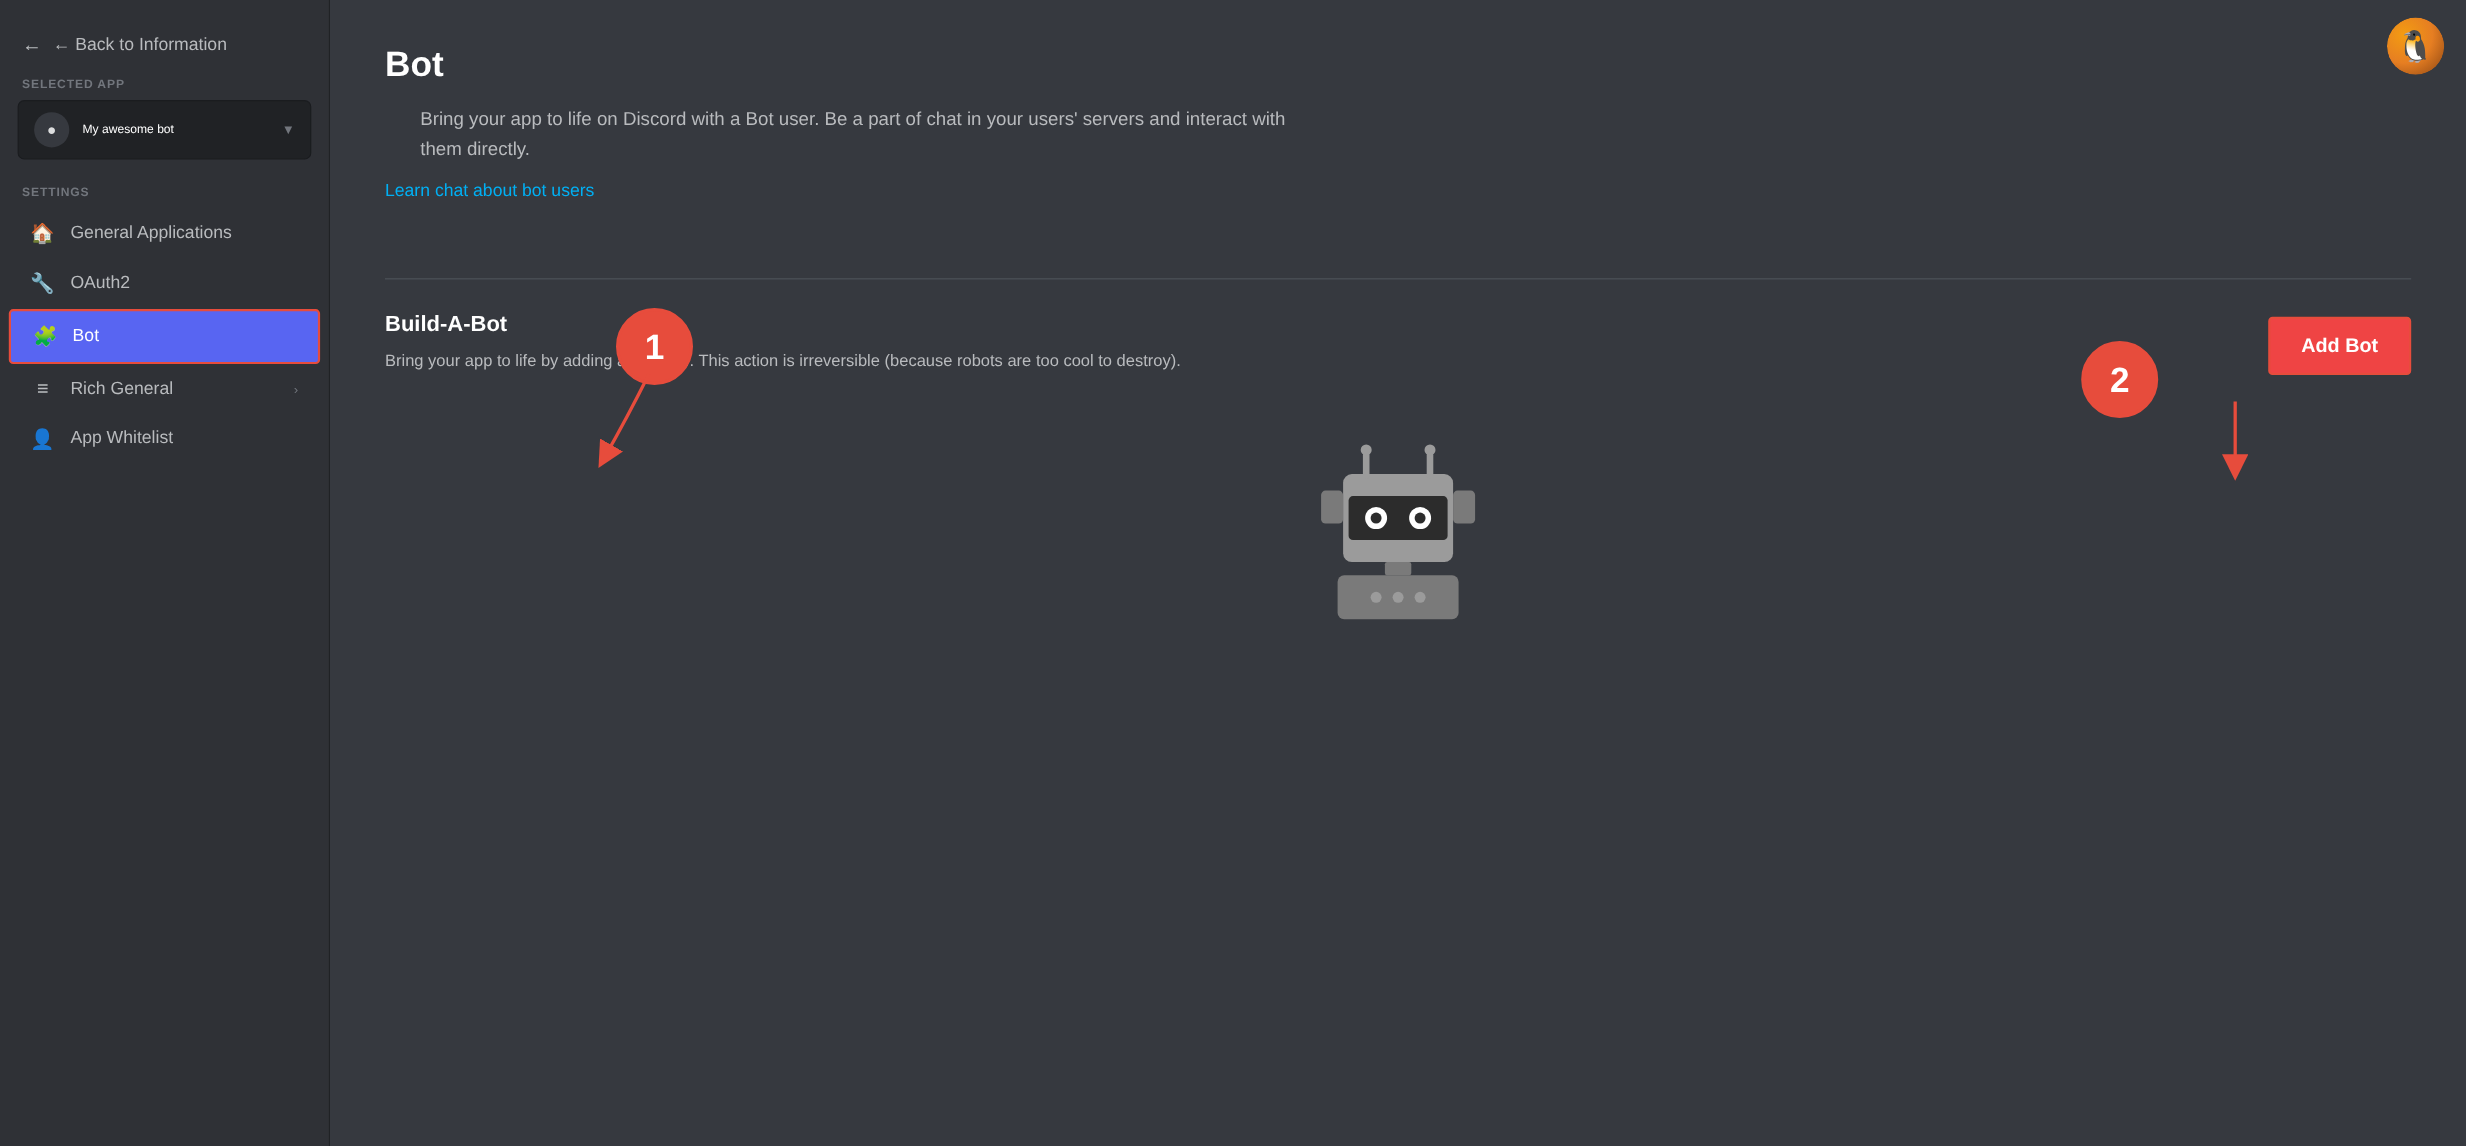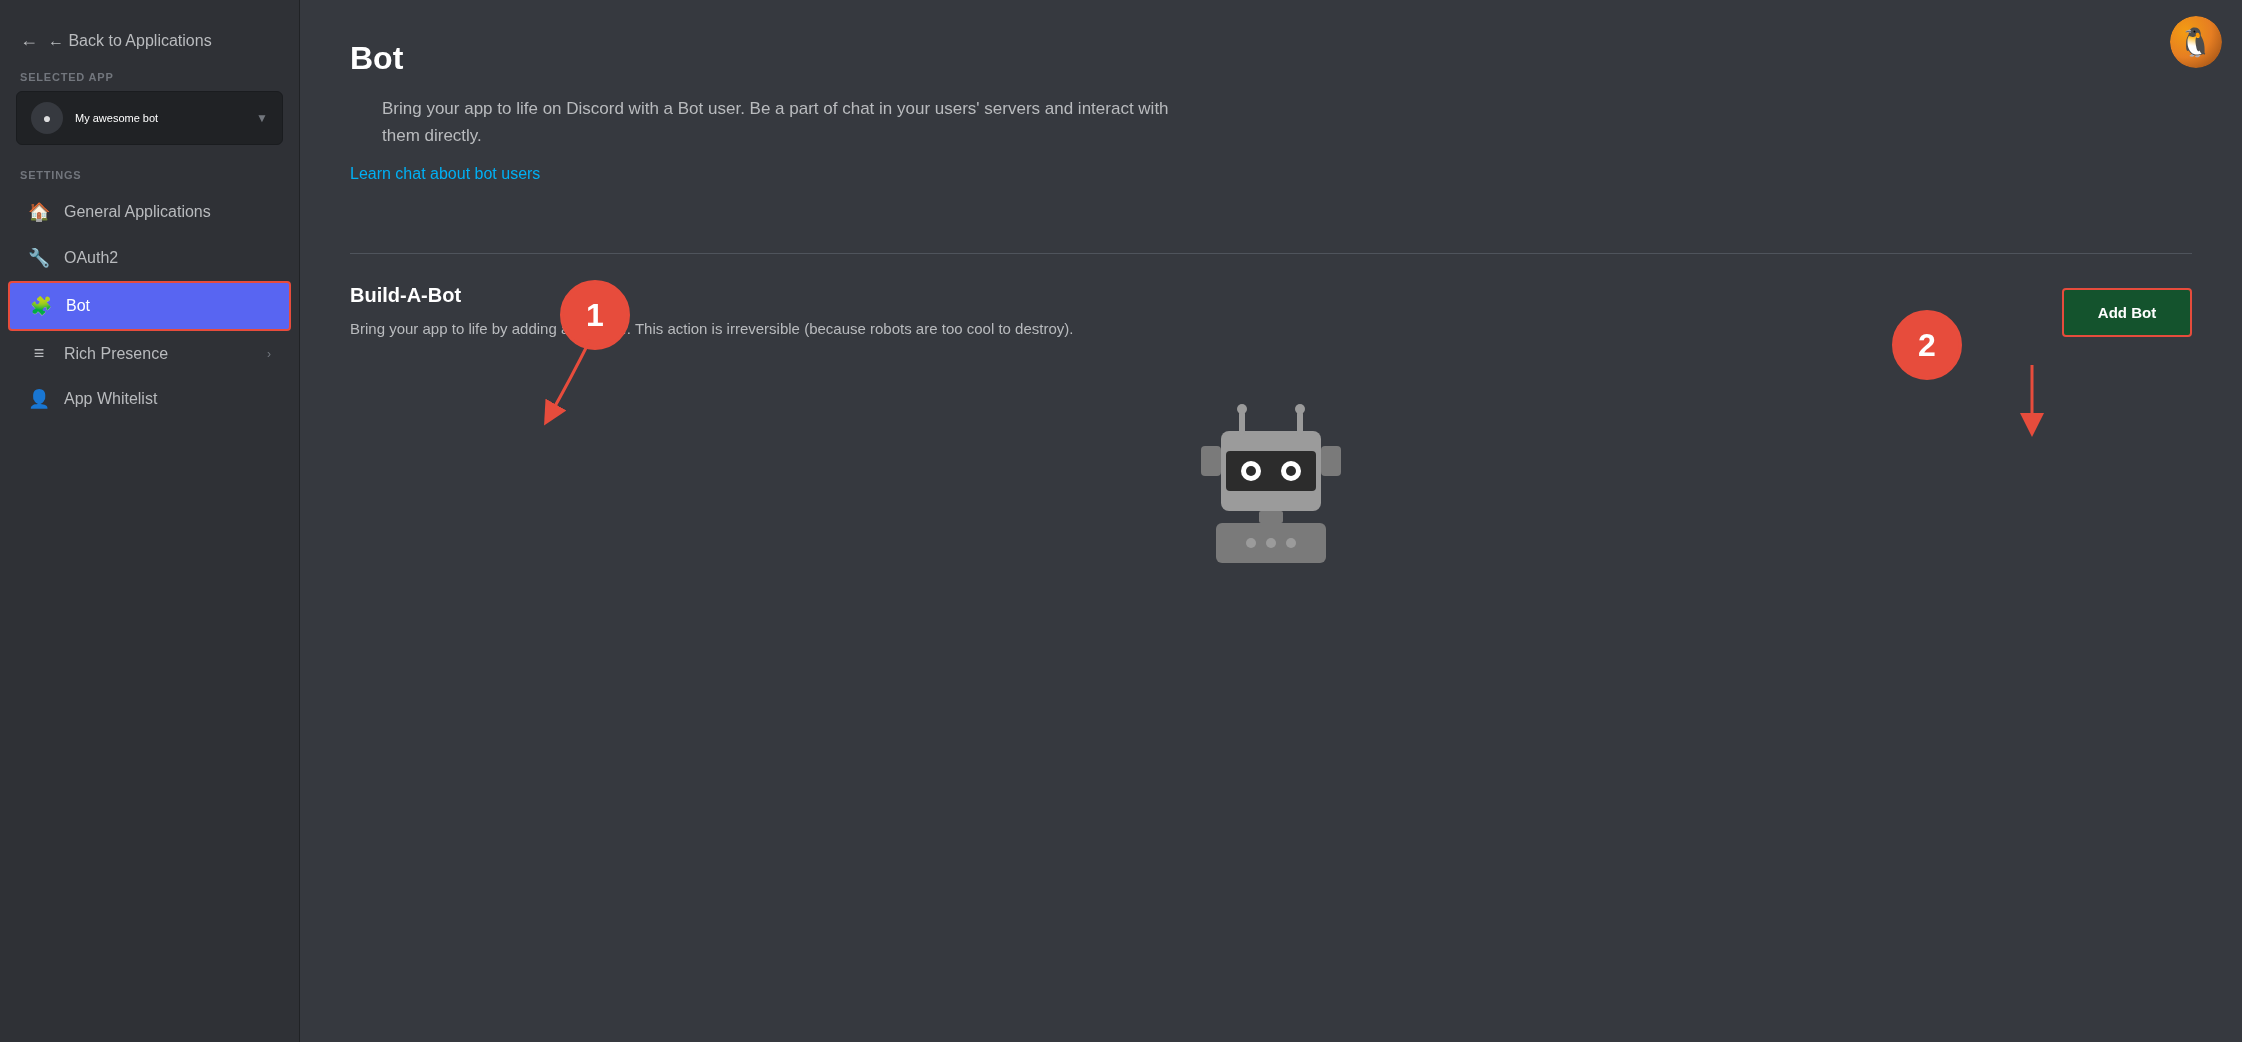--- a/index.html
+++ b/index.html
@@ -180,26 +180,26 @@
       margin-bottom: 11px;
     }
 
     .build-a-bot-desc {
       font-size: 15px;
       color: #b9bbbe;
       line-height: 1.5;
     }
 
     .add-bot-button {
-      background-color: #14532d;
+      background-color: #ef4444;
       color: #ffffff;
       border: 2px solid #e74c3c;
       border-radius: 4px;
       padding: 14px 24px;
-      font-size: 15px;
+      font-size: 18px;
       font-weight: 600;
       cursor: pointer;
       white-space: nowrap;
       margin-left: 40px;
       margin-top: 4px;
       min-width: 130px;
     }
 
     
     .robot-container {
@@ -264,21 +264,21 @@
       justify-content: center;
       font-size: 28px;
     }
   </style>
 </head>
 <body>
 
 <div class="sidebar">
   <a class="back-link" href="#">
     <span class="back-arrow">←</span>
-    <span>← Back to Applications</span>
+    <span>← Back to Information</span>
   </a>
 
   <div class="selected-app-label">SELECTED APP</div>
 
   <div class="app-selector">
     <div class="app-avatar">●</div>
     <span class="app-name">My awesome bot</span>
     <span class="chevron-down">▼</span>
   </div>
 
@@ -294,21 +294,21 @@
     <span class="nav-label">OAuth2</span>
   </div>
 
   <div class="nav-item active">
     <span class="nav-icon">🧩</span>
     <span class="nav-label">Bot</span>
   </div>
 
   <div class="nav-item">
     <span class="nav-icon">≡</span>
-    <span class="nav-label">Rich Presence</span>
+    <span class="nav-label">Rich General</span>
     <span class="chevron-right">›</span>
   </div>
 
   <div class="nav-item">
     <span class="nav-icon">👤</span>
     <span class="nav-label">App Whitelist</span>
   </div>
 </div>
 
 <div class="main-content">

